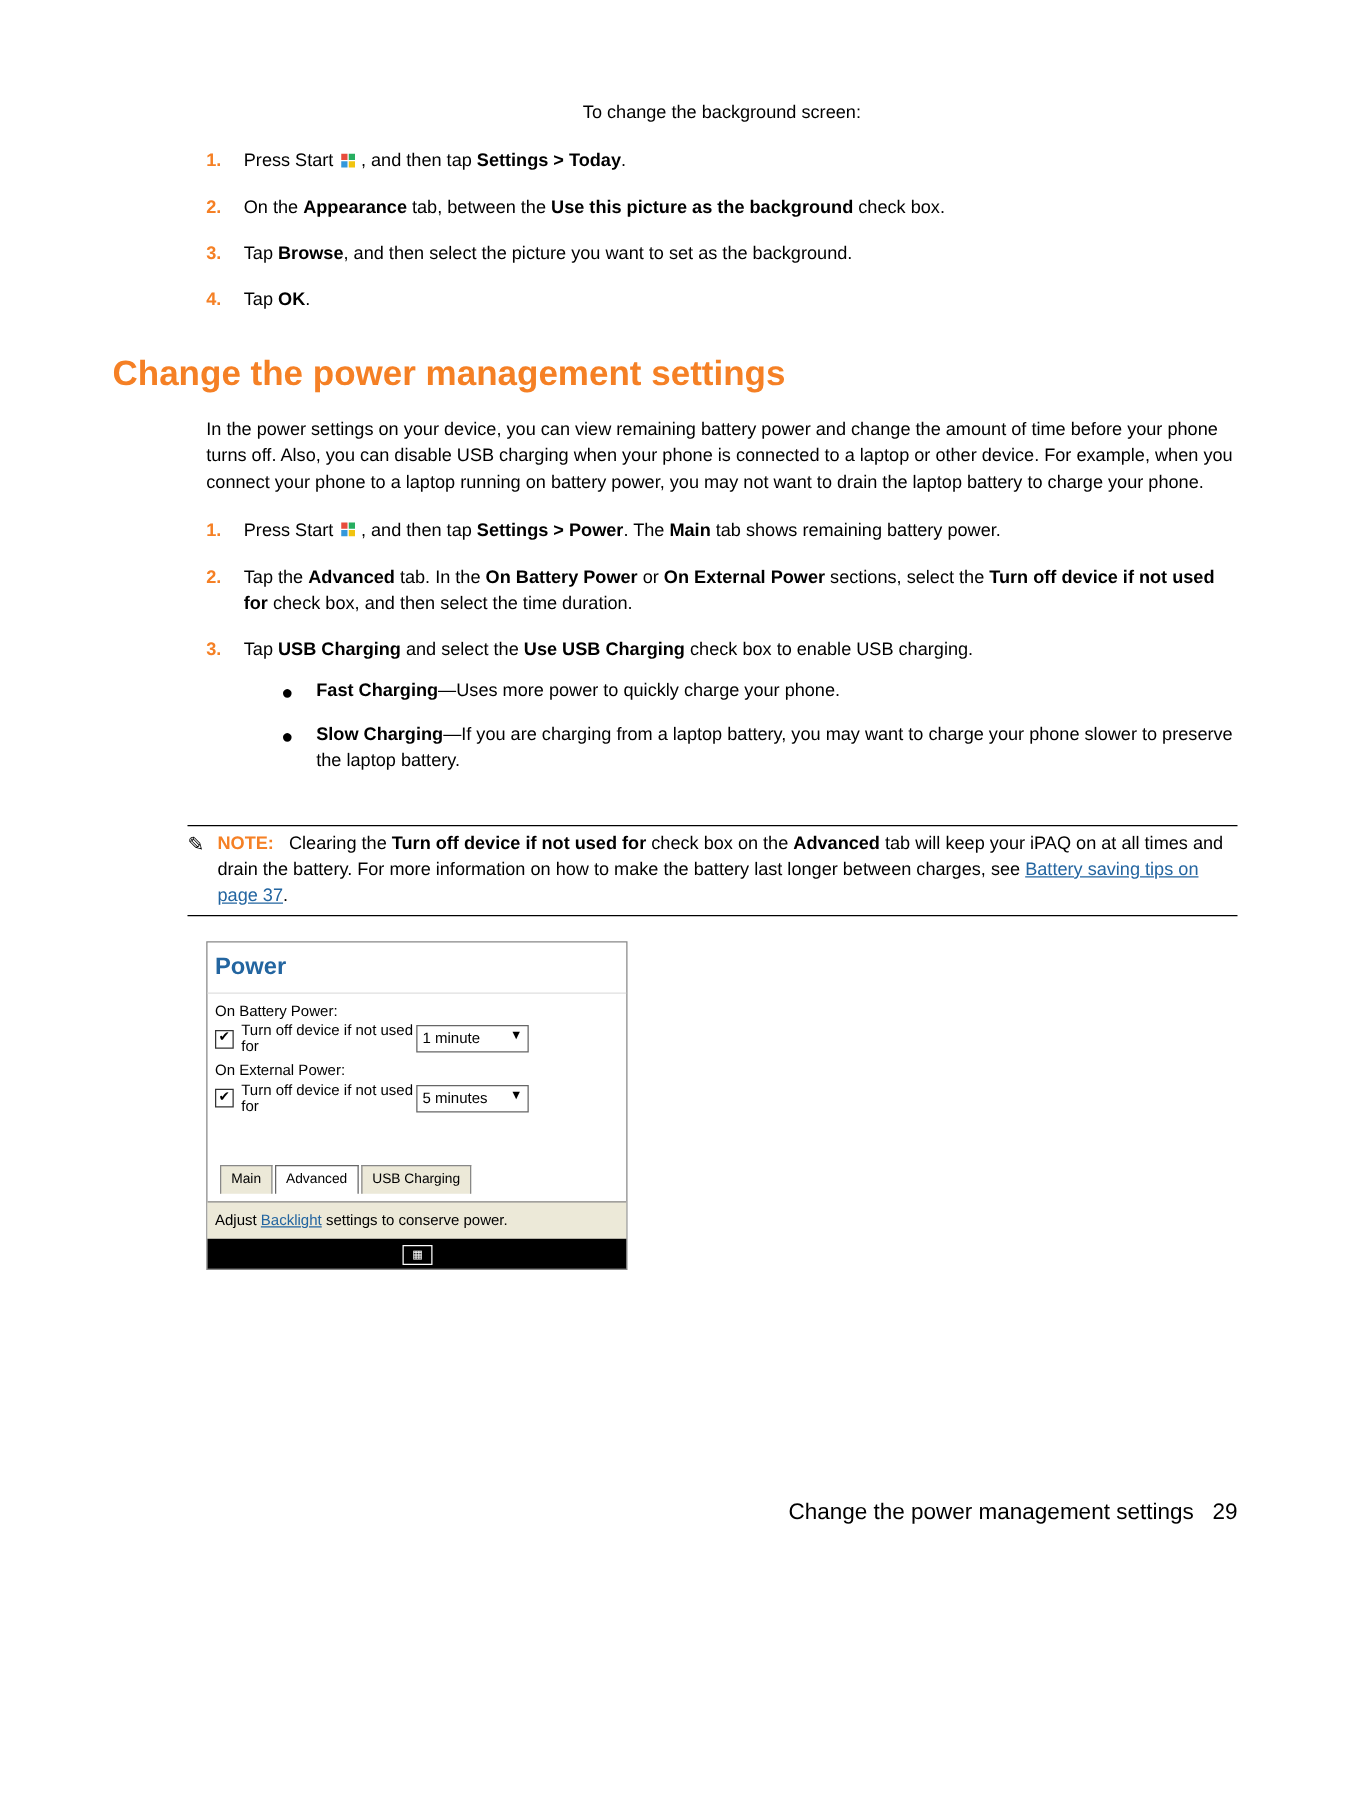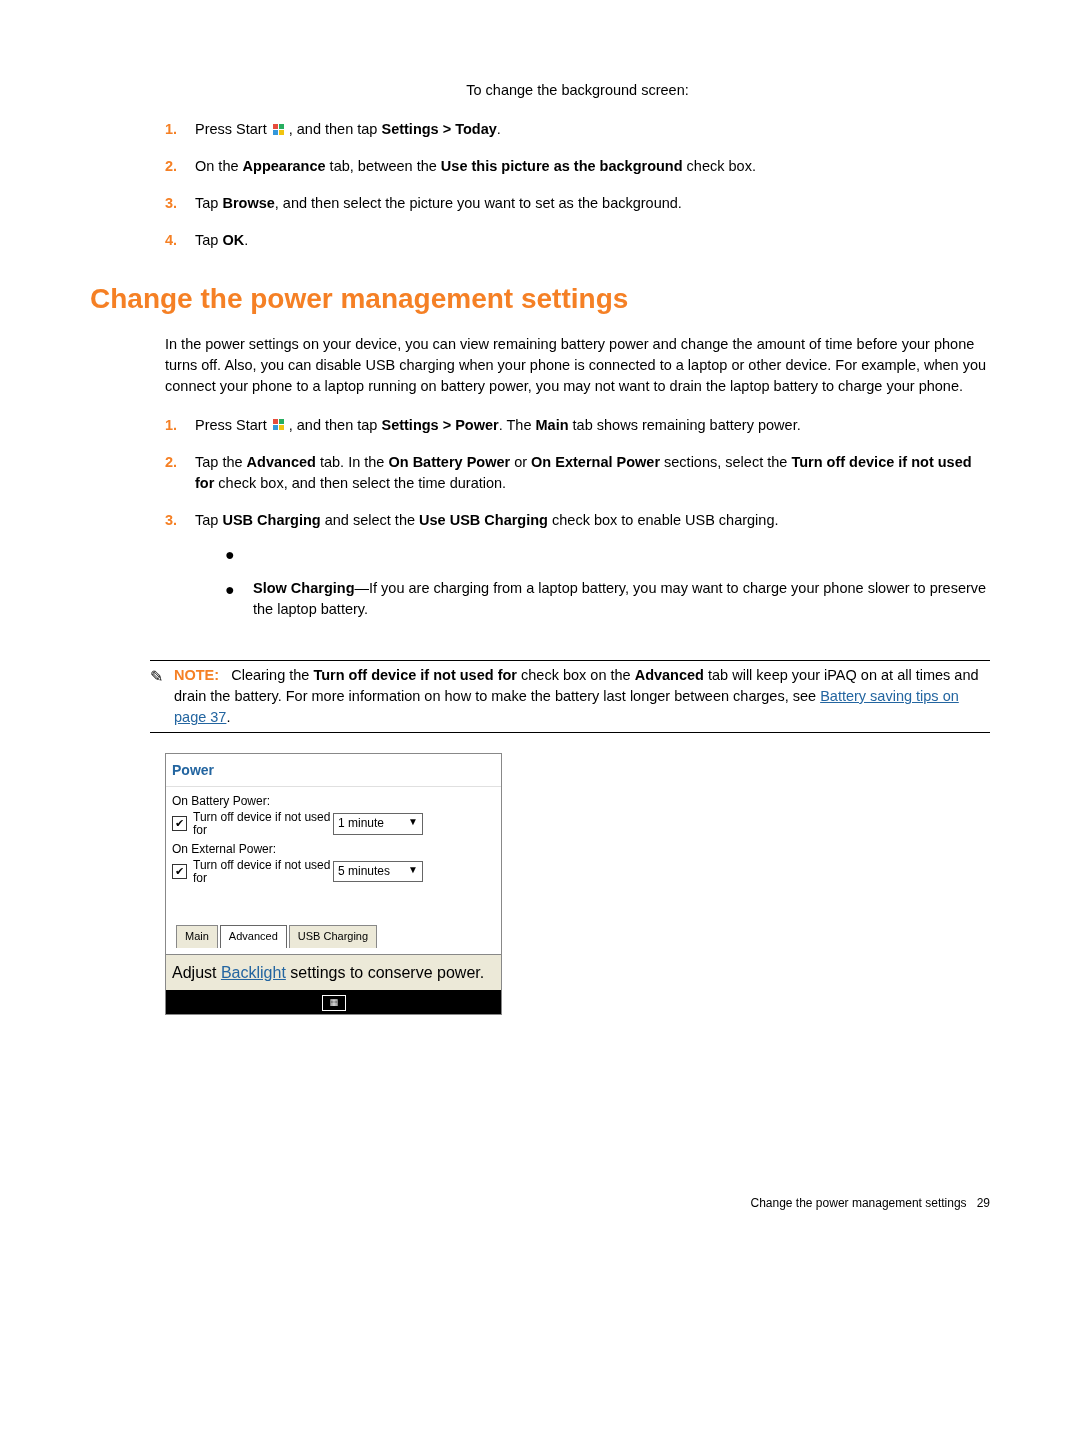--- a/index.html
+++ b/index.html
@@ -132,21 +132,21 @@
     .ss-icon-sm {
       display:inline-block; width:14px; height:14px; line-height:14px;
       text-align:center; font-size:10px;
     }
     .ss-icon-box { border:1px solid #fff; border-radius:2px; }
     .ss-head2 {
       color: #2365a0;
       font-weight: bold;
       padding: 6px;
       border-bottom: 1px solid #e0e0e0;
-      font-size: 14px;
+      font-size: 19px;
     }
     .ss-body {
       padding: 6px;
       min-height: 150px;
     }
     .ss-row { display:flex; align-items:center; margin-bottom:4px; }
     .ss-chk {
       width:13px; height:13px; border:1px solid #333; display:inline-flex;
       align-items:center; justify-content:center; margin-right:6px; font-size:11px;
     }
@@ -157,33 +157,33 @@
     .ss-dd .arrow { font-size:10px; }
     .ss-tabs {
       display:flex; align-items:flex-end; padding: 0 4px; margin-top:40px;
     }
     .ss-tab {
       border:1px solid #888; border-bottom:none; padding:3px 8px; margin-right:2px;
       background:#ece9d8; font-size:11px; position:relative;
     }
     .ss-tab.active { background:#fff; z-index:2; border-color:#666;}
     .ss-link-row {
-      border-top:1px solid #888; padding:6px; background:#ece9d8; font-size:16px;
+      border-top:1px solid #888; padding:6px; background:#ece9d8; font-size:12px;
     }
     .ss-bottom {
       background:#000; text-align:center; padding:3px 0;
     }
     .ss-kbd {
       display:inline-block; width:22px; height:14px; border:1px solid #fff;
       color:#fff; font-size:9px; line-height:12px; letter-spacing:-1px;
     }
     .footer {
       text-align: right;
       margin-top: 180px;
-      font-size: 12px;
+      font-size: 18px;
     }
   </style>
 </head>
 <body>
 
 <div class="intro">To change the background screen:</div>
 
 <ol class="ol-main">
   <li>
     <span class="num">1.</span>
@@ -228,20 +228,21 @@
       <span>Tap the </span><b>Advanced</b><span> tab. In the </span><b>On Battery Power</b><span> or </span><b>On External Power</b><span> sections, select the </span><b>Turn off device if not used for</b><span> check box, and then select the time duration.</span>
     </span>
   </li>
   <li>
     <span class="num">3.</span>
     <span class="text">
       <span>Tap </span><b>USB Charging</b><span> and select the </span><b>Use USB Charging</b><span> check box to enable USB charging.</span>
       <ul class="ul-sub">
         <li>
           <span class="bullet">●</span>
+          <span><b>Fast Charging</b><span>—Uses more power to quickly charge your phone.</span></span>
         </li>
         <li>
           <span class="bullet">●</span>
           <span><b>Slow Charging</b><span>—If you are charging from a laptop battery, you may want to charge your phone slower to preserve the laptop battery.</span></span>
         </li>
       </ul>
     </span>
   </li>
 </ol>
 

